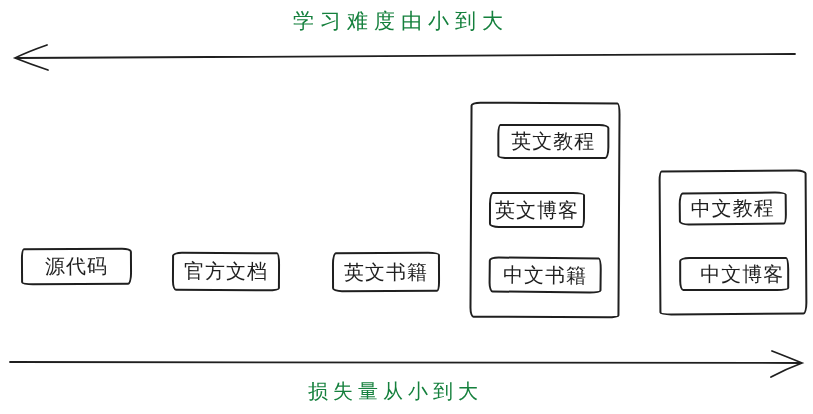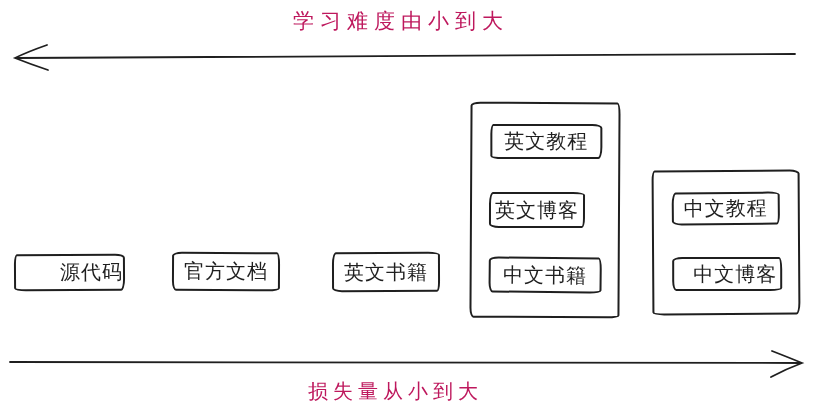--- a/index.html
+++ b/index.html
@@ -9,21 +9,21 @@
     width: 813px;
     height: 414px;
     background: #ffffff;
     color: #1f1f1f;
     font-family: "DejaVu Sans", sans-serif;
     overflow: hidden;
   }
   .arrows { position: absolute; left: 0; top: 0; }
   .axis-label {
     position: absolute;
-    color: #be185d;
+    color: #15803d;
     white-space: nowrap;
   }
   .axis-label.top {
     left: 293px;
     top: 7px;
     font-size: 21px;
     letter-spacing: 6px;
   }
   .axis-label.bottom {
     left: 308px;
@@ -36,26 +36,26 @@
     border: 2px solid #1f1f1f;
     background: #ffffff;
     display: flex;
     align-items: center;
     justify-content: center;
     font-size: 20px;
     letter-spacing: 1px;
     white-space: nowrap;
   }
   
-  .r1 { border-radius: 3px 10px 4px 12px / 10px 4px 12px 3px; transform: rotate(-0.35deg); }
+  .r1 { border-radius: 3px 10px 4px 12px / 10px 4px 12px 3px; transform: rotate(-0.35deg); margin-left: 7px; }
   .r2 { border-radius: 10px 3px 12px 4px / 4px 12px 3px 10px; transform: rotate(0.3deg); }
   .r3 { border-radius: 4px 12px 3px 10px / 12px 3px 10px 4px; transform: rotate(-0.2deg); }
   .group-box { background: transparent; }
 
-  .b-source   { left: 14px;  top: 254px; width: 111px; height: 37px; justify-content: flex-end; }
+  .b-source   { left: 14px;  top: 248px; width: 111px; height: 37px; }
   .b-official { left: 172px; top: 252px; width: 108px; height: 39px; }
   .b-ebooks   { left: 332px; top: 252px; width: 108px; height: 40px; }
 
   .g-left  { left: 470px; top: 102px; width: 150px; height: 216px; }
   .g-left .i1 { left: 18px; top: 20px;  width: 112px; height: 35px; }
   .g-left .i2 { left: 17px; top: 88px;  width: 96px; height: 36px; }
   .g-left .i3 { left: 17px; top: 153px; width: 113px; height: 36px; }
 
   .g-right { left: 652px; top: 170px; width: 148px; height: 145px; text-align: right; }
   .g-right .i1 { left: 18px; top: 20px; width: 108px; height: 33px; }

